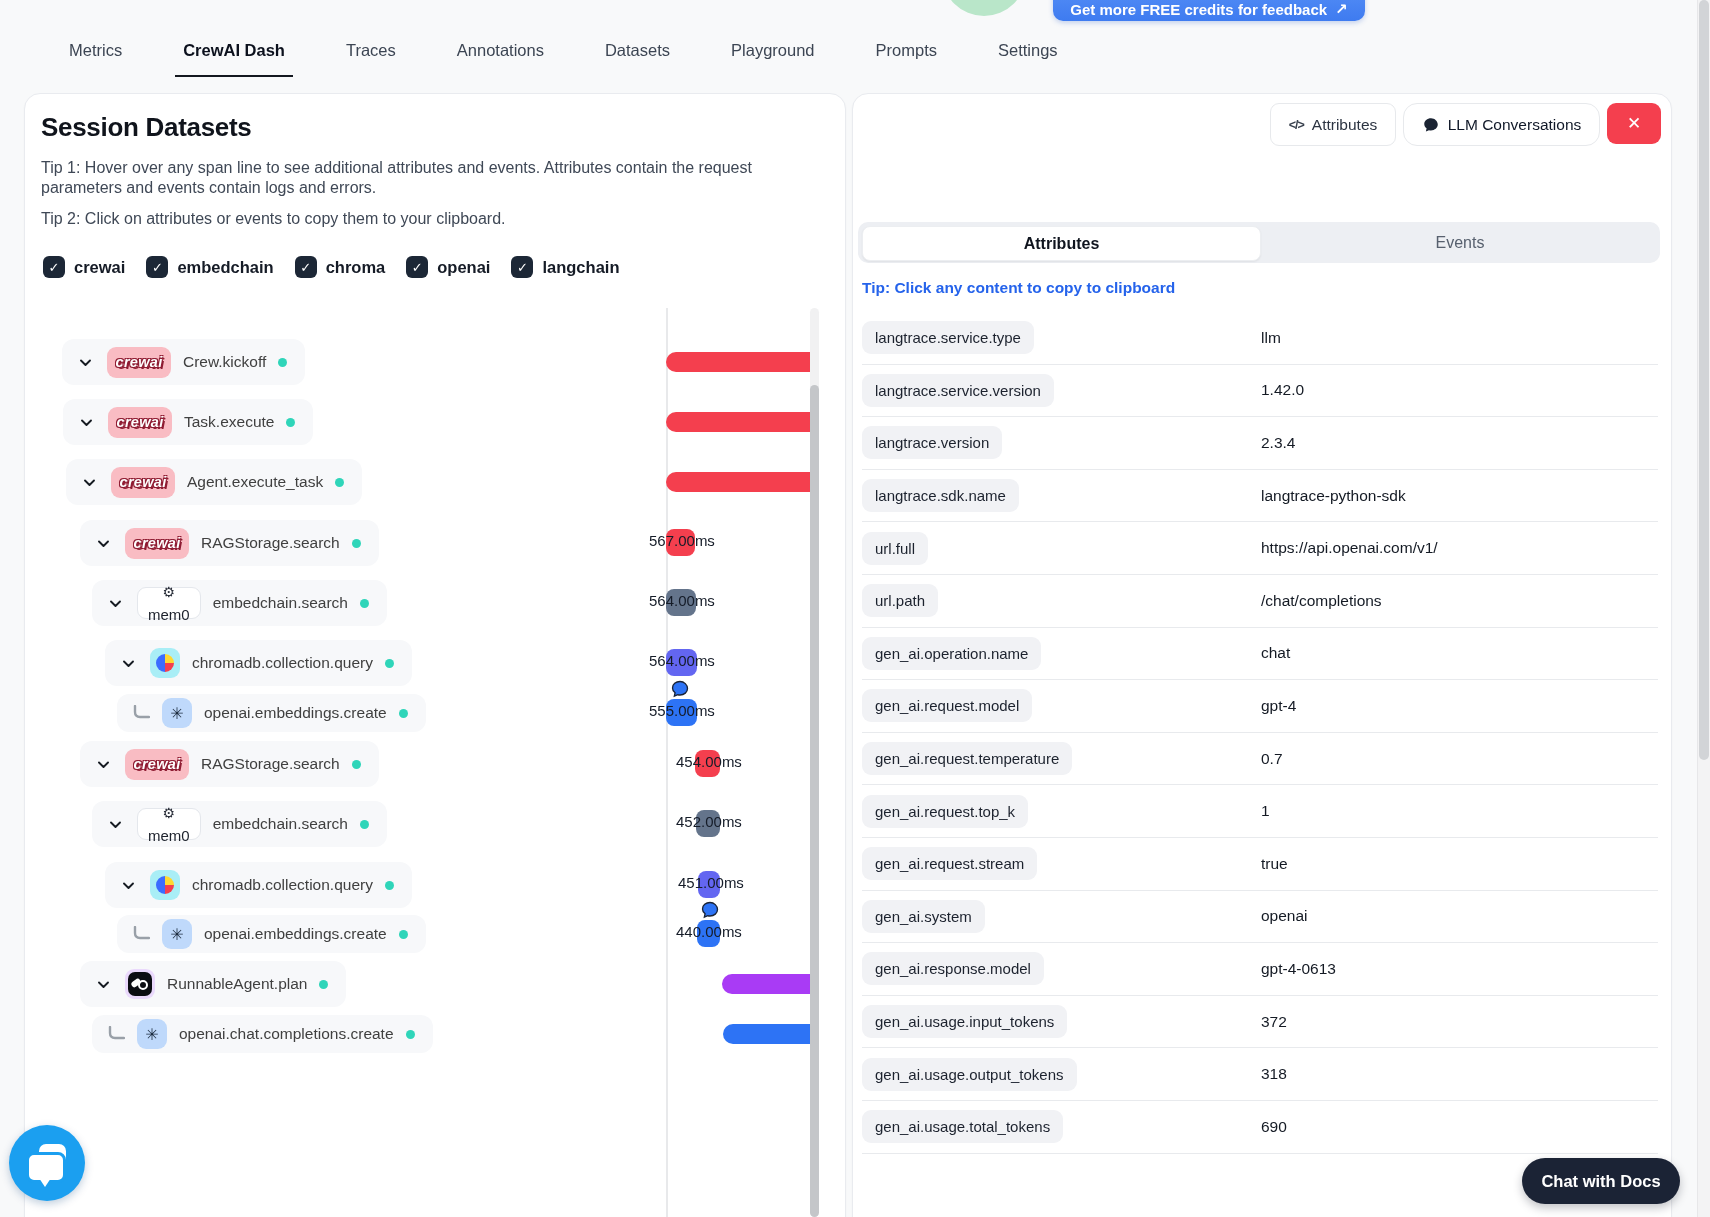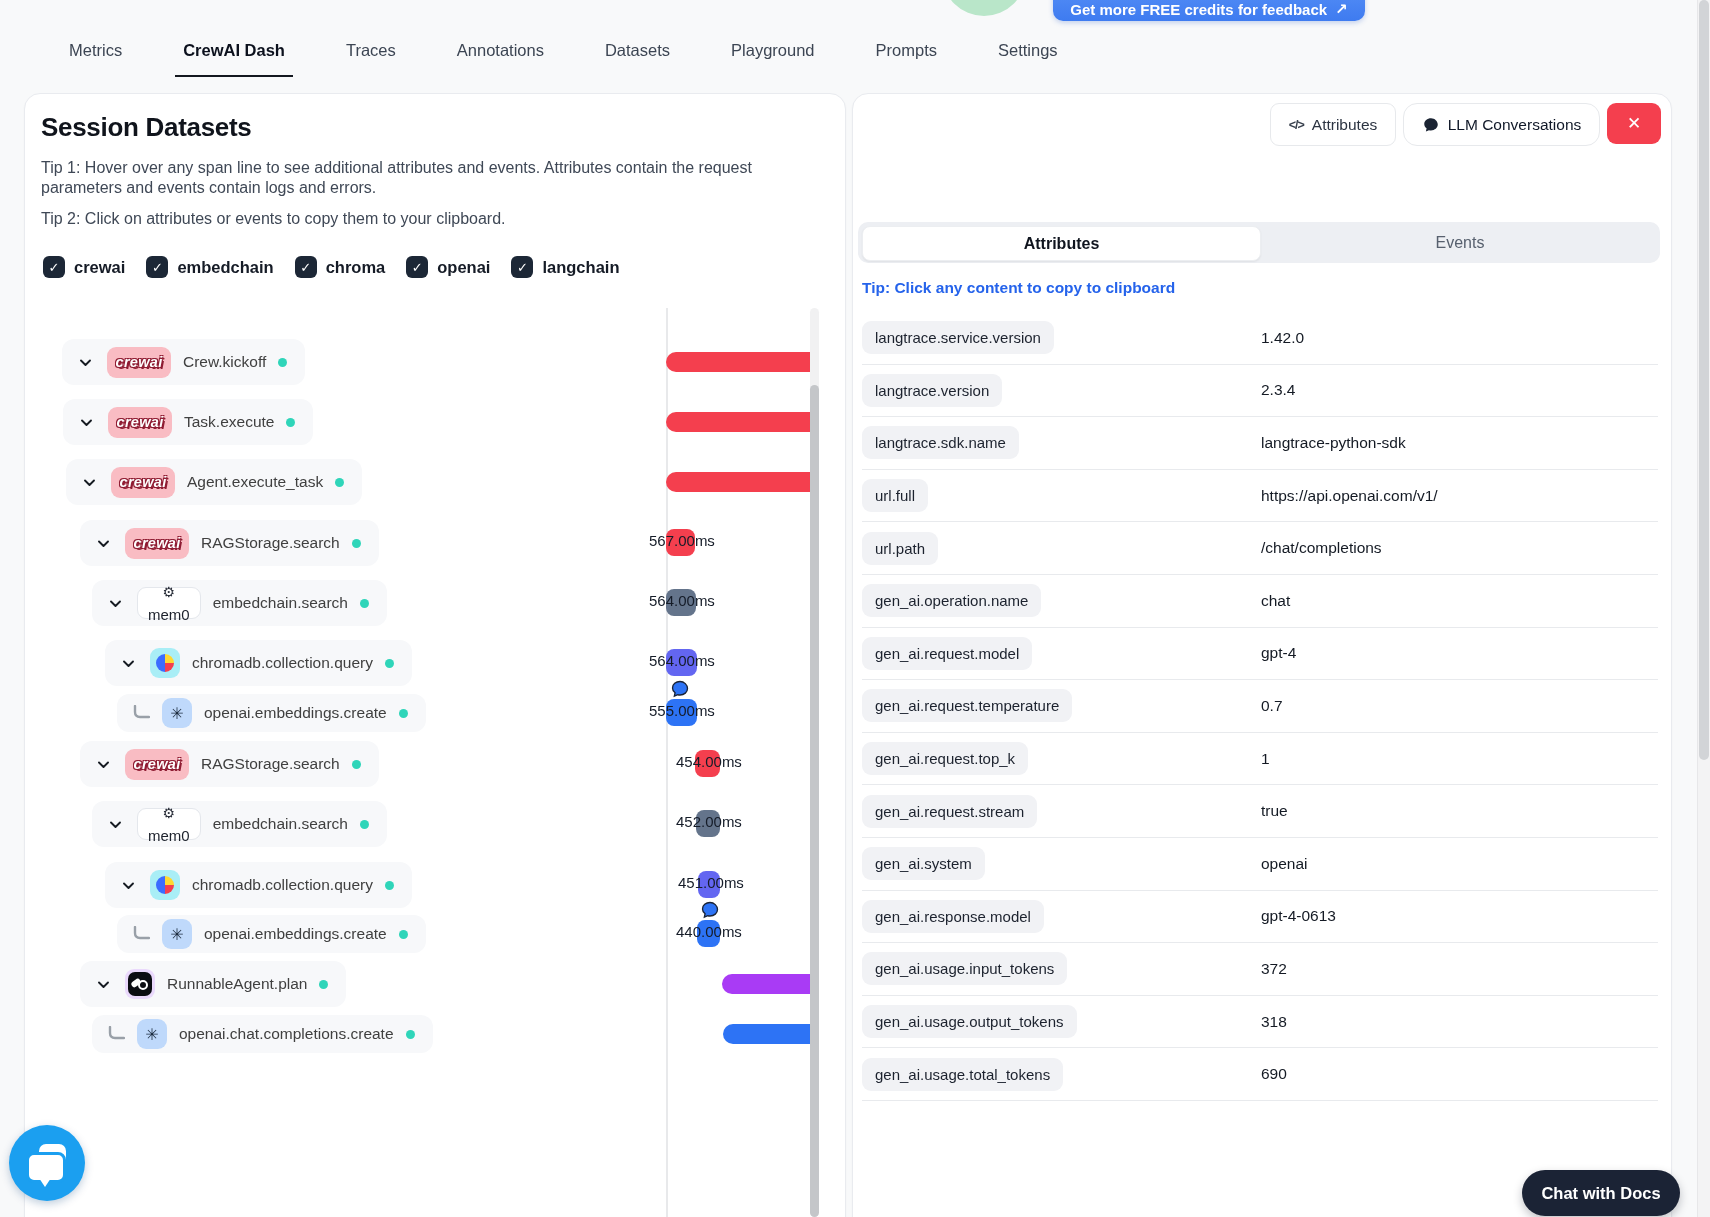--- a/index.html
+++ b/index.html
@@ -91,21 +91,21 @@
   .copy-tip{position:absolute;left:862px;top:279px;font-size:15.5px;font-weight:600;color:#2563eb;}
 
   .attr-list{position:absolute;left:862px;top:312px;width:796px;}
   .attr-row{height:51.6px;display:flex;align-items:center;border-bottom:1px solid #e8eaed;position:relative;cursor:pointer;}
   .attr-key{background:#f1f2f5;border-radius:9px;padding:8px 13px;font-size:15px;color:#1c222e;white-space:nowrap;}
   .attr-val{position:absolute;left:399px;font-size:15.5px;color:#141a24;white-space:nowrap;}
 
   
   .chat-docs{position:absolute;left:1522px;top:1158px;width:158px;height:46px;border-radius:23px;
              background:#1b2335;color:#fff;display:flex;align-items:center;justify-content:center;
-             font-size:16.5px;font-weight:600;z-index:30;cursor:pointer;box-shadow:0 4px 10px rgba(10,15,30,.25);margin-top:12px;}
+             font-size:16.5px;font-weight:600;z-index:30;cursor:pointer;box-shadow:0 4px 10px rgba(10,15,30,.25);}
   .chat-widget{position:absolute;left:9px;top:1125px;width:76px;height:76px;border-radius:50%;background:#1b9ff0;
                z-index:30;cursor:pointer;box-shadow:0 3px 8px rgba(0,60,120,.25);}
   .chat-widget .b-back{position:absolute;left:30px;top:19px;width:27px;height:21px;background:#fff;border-radius:7px;}
   .chat-widget .b-front{position:absolute;left:17px;top:27px;width:34px;height:25px;background:#fff;border-radius:8px;
                         border:3px solid #1b9ff0;}
   .chat-widget .b-front::after{content:"";position:absolute;left:10px;top:23px;width:0;height:0;
                         border-left:6px solid transparent;border-right:6px solid transparent;border-top:9px solid #fff;}
 </style>
 </head>
 <body>
@@ -494,20 +494,24 @@
     <div class="seg-events">
       <span>Events</span>
     </div>
   </div>
 
   <div class="copy-tip">Tip: Click any content to copy to clipboard</div>
 
   <div class="attr-list">
 
 
+      <div class="attr-row">
+        <span class="attr-key">langtrace.service.type</span>
+        <span class="attr-val">llm</span>
+      </div>
 
       <div class="attr-row">
         <span class="attr-key">langtrace.service.version</span>
         <span class="attr-val">1.42.0</span>
       </div>
 
       <div class="attr-row">
         <span class="attr-key">langtrace.version</span>
         <span class="attr-val">2.3.4</span>
       </div>

